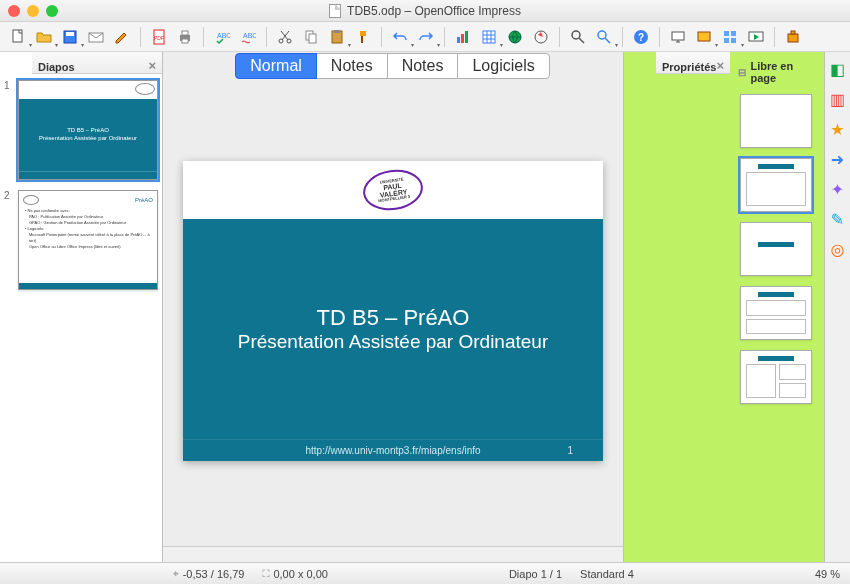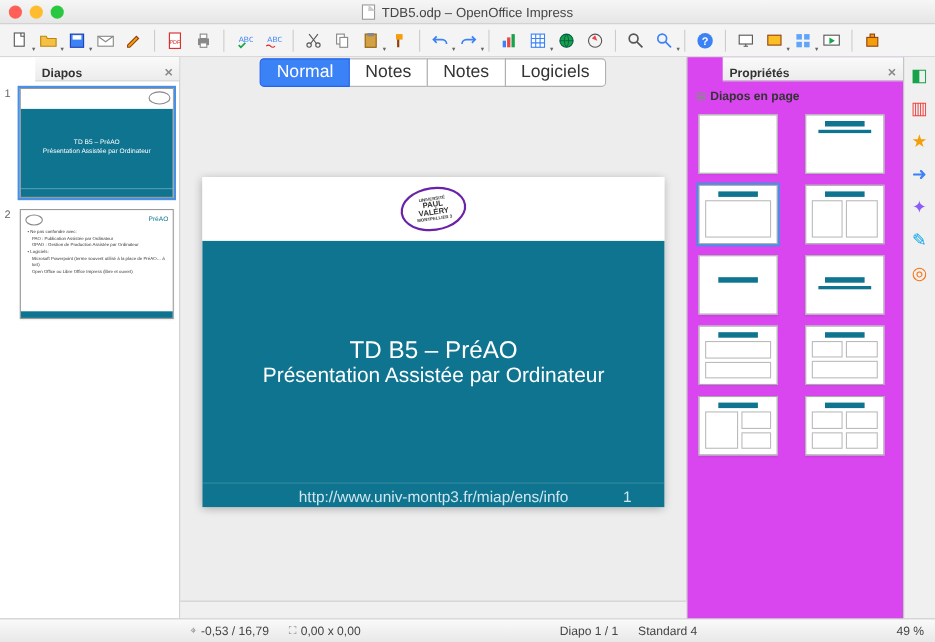--- a/index.html
+++ b/index.html
@@ -51,26 +51,26 @@
 .vtab:first-child{border-radius:4px 0 0 4px;}
 .vtab:last-child{border-radius:0 4px 4px 0;}
 .vtab.active{background:#3b82f6;color:#fff;border-color:#2563eb;position:relative;z-index:1;}
 .canvas{flex:1;display:flex;align-items:center;justify-content:center;padding:20px;position:relative;}
 .slide-main{width:420px;height:300px;background:#fff;box-shadow:0 2px 8px rgba(0,0,0,.3);display:flex;flex-direction:column;}
 .slide-main .sh{height:58px;background:#fff;display:flex;align-items:center;justify-content:center;}
 .slide-main .slg{width:60px;height:40px;border:2px solid #6b21a8;border-radius:50%;display:flex;flex-direction:column;align-items:center;justify-content:center;font-size:7px;font-weight:bold;color:#333;line-height:1;transform:rotate(-8deg);}
 .slide-main .sb{flex:1;background:#0e7490;display:flex;flex-direction:column;align-items:center;justify-content:center;color:#fff;}
 .slide-main .t1{font-size:22px;font-weight:400;}
 .slide-main .t2{font-size:19px;font-weight:400;}
-.slide-main .sf{height:22px;background:#0e7490;display:flex;align-items:center;justify-content:center;color:#d0e7ef;font-size:14px;border-top:1px solid rgba(255,255,255,.1);position:relative;}
+.slide-main .sf{height:22px;background:#0e7490;display:flex;align-items:center;justify-content:center;color:#d0e7ef;font-size:10px;border-top:1px solid rgba(255,255,255,.1);position:relative;}
 .slide-main .sf .pn{position:absolute;right:30px;}
 .hscroll{height:16px;background:#f0f0f0;border-top:1px solid #ccc;}
 
 
-.props-panel{width:200px;background:#d946ef;display:flex;flex-direction:column;}
+.props-panel{width:200px;background:#bef264;display:flex;flex-direction:row;}
 .props-body{flex:1;padding:4px 8px;overflow:auto;}
 .section-h{font-size:11px;font-weight:bold;color:#333;padding:4px 0;display:flex;align-items:center;gap:4px;}
 .section-h::before{content:"⊟";font-size:10px;color:#888;}
 .layouts{display:grid;grid-template-columns:1fr 1fr;gap:10px 18px;padding:6px 2px;}
 .layout{width:72px;height:54px;border:1px solid #aaa;background:#fff;box-shadow:0 1px 2px rgba(0,0,0,.1);padding:5px;display:flex;flex-direction:column;gap:3px;cursor:pointer;}
 .layout.selected{outline:2px solid #4a90e2;}
 .lt-title{height:5px;background:#0e7490;width:60%;margin:0 auto;}
 .lt-sub{height:3px;background:#0e7490;width:80%;margin:0 auto;}
 .lt-box{flex:1;border:1px solid #bbb;}
 .lt-row{display:flex;gap:3px;flex:1;}
@@ -357,21 +357,21 @@
     <div class="hscroll"></div>
   </div>
 
   <div class="props-panel">
     <div class="panel-header">
       <span>Propriétés</span>
       <span class="closex">×</span>
     </div>
     <div class="props-body">
       <div class="section-h">
-        <span>Diapos en page</span>
+        <span>Libre en page</span>
       </div>
       <div class="layouts">
         <div class="layout"></div>
         <div class="layout">
             <div class="lt-title"></div>
             <div class="lt-sub"></div>
           </div>
         <div class="layout selected">
             <div class="lt-title"></div>
             <div class="lt-box"></div>

